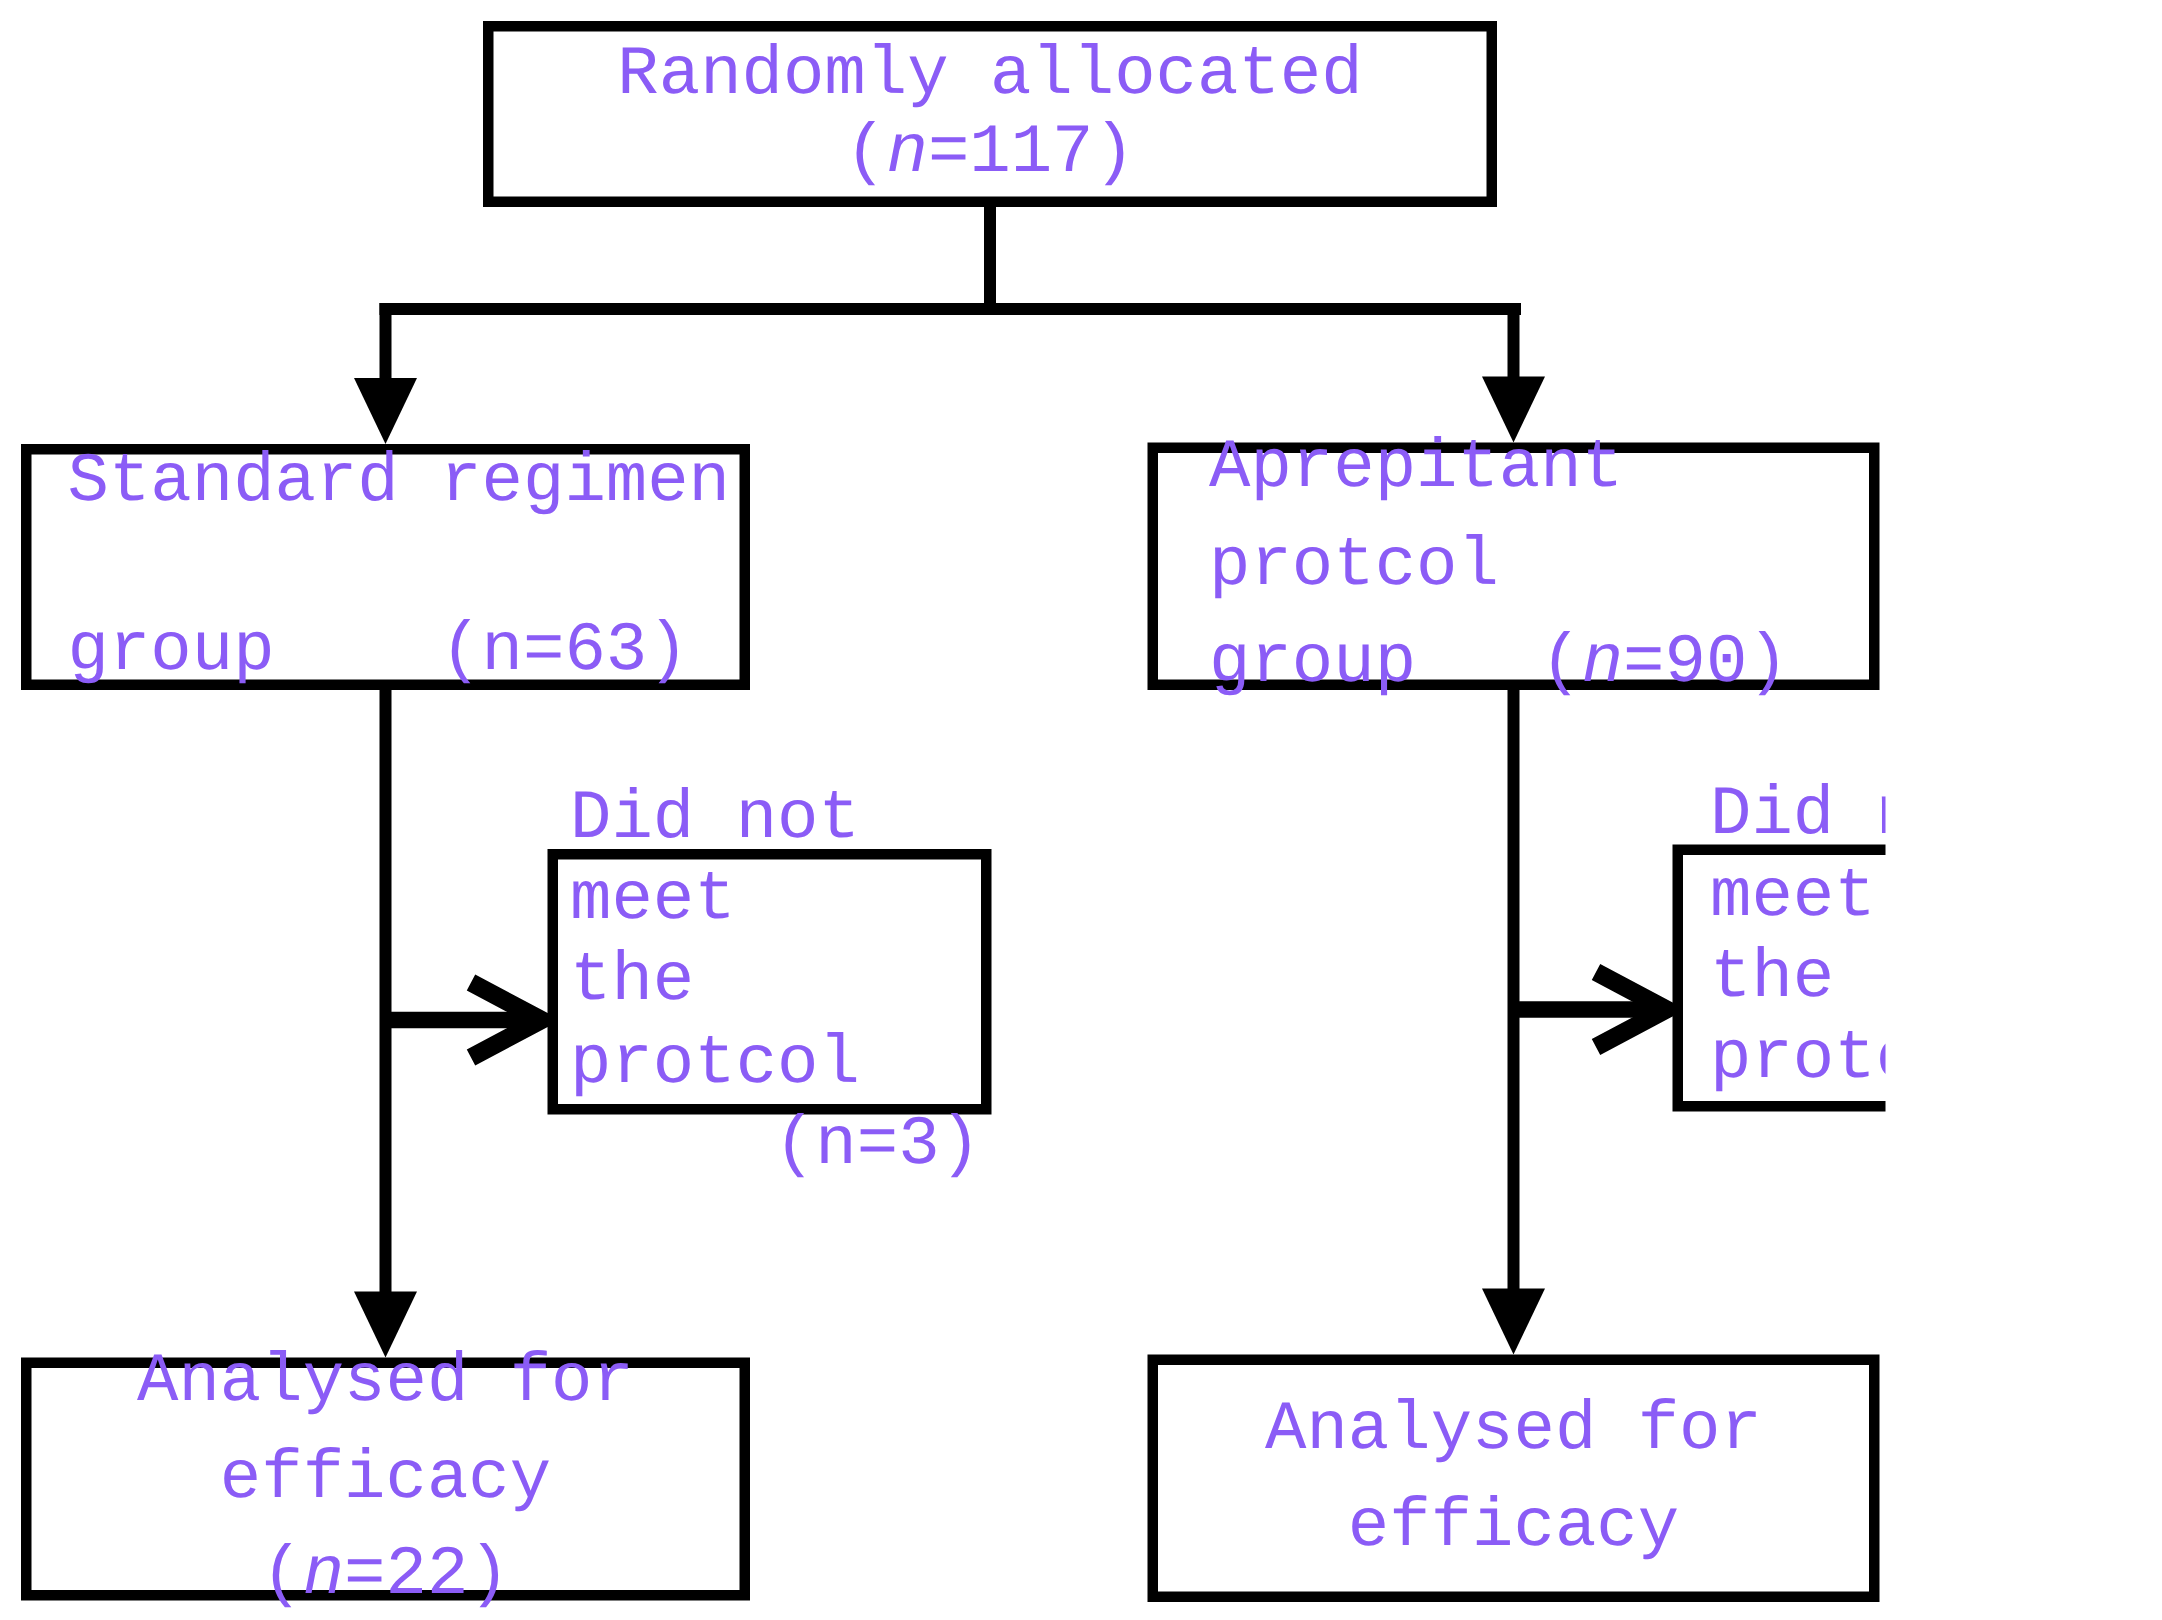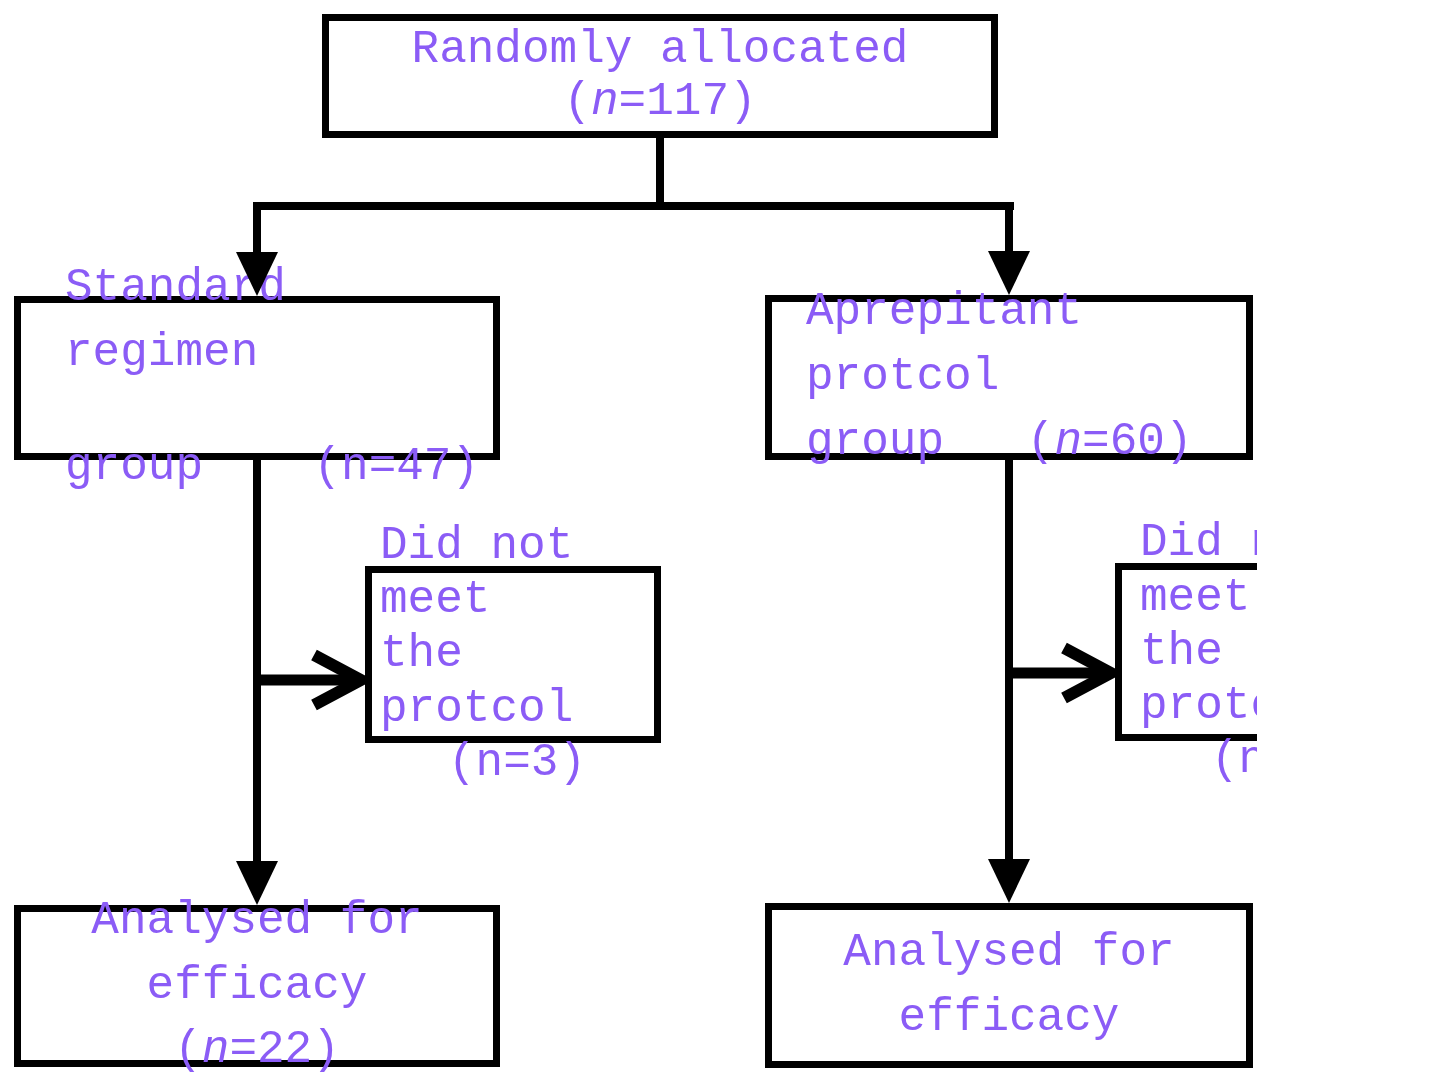--- a/index.html
+++ b/index.html
@@ -28,27 +28,27 @@
   .tri-down{
     position:absolute;width:0;height:0;
     border-left:21px solid transparent;
     border-right:21px solid transparent;
     border-top:44px solid #000;
   }
   .harrow{position:absolute;}
 
   
   #b-alloc{left:322px;top:14px;width:676px;height:124px;}
-  #b-std  {left:14px; top:296px;width:486px;height:164px;padding-left:44px;line-height:1.42;gap:48px;}
+  #b-std  {left:14px; top:296px;width:486px;height:164px;padding-left:24px;line-height:1.42;gap:48px;}
   #b-apr  {left:765px;top:295px;width:488px;height:165px;padding-left:34px;line-height:1.42;}
   #b-dnm-l{left:365px;top:566px;width:296px;height:177px;padding-left:8px; line-height:1.18;}
   #b-dnm-r{left:1115px;top:563px;width:312px;height:178px;padding-left:18px;line-height:1.18;}
   #b-ana-l{left:14px; top:905px;width:486px;height:162px;line-height:1.4;}
   #b-ana-r{left:765px;top:903px;width:488px;height:165px;line-height:1.4;}
-  .center3{text-align:center;}
+  .center3{text-align:right;}
 
   
   #c-top-v   {left:656px;top:138px;width:8px;height:72px;}
   #c-branch-h{left:253px;top:202px;width:761px;height:8px;}
   #c-left-drop {left:253px;top:202px;width:8px;height:56px;}
   #c-right-drop{left:1005px;top:202px;width:8px;height:56px;}
   #t-left-top {left:236px;top:252px;}
   #t-right-top{left:988px;top:251px;}
   #c-left-long {left:253px;top:460px;width:8px;height:403px;}
   #c-right-long{left:1005px;top:460px;width:8px;height:401px;}
@@ -61,26 +61,26 @@
 <body>
 
 <div class="canvas">
 
   <div class="box center" id="b-alloc">
     <div class="line"><span>Randomly allocated (</span><span class="it">n</span><span>=117)</span></div>
   </div>
 
   <div class="box" id="b-std">
     <div class="line">Standard regimen</div>
-    <div class="line">group    (n=47)</div>
+    <div class="line">group    (n=63)</div>
   </div>
 
   <div class="box" id="b-apr">
     <div class="line">Aprepitant protcol</div>
-    <div class="line"><span>group   (</span><span class="it">n</span><span>=60)</span></div>
+    <div class="line"><span>group   (</span><span class="it">n</span><span>=90)</span></div>
   </div>
 
   <div class="box" id="b-dnm-l">
     <div class="line">Did not meet</div>
     <div class="line">the protcol</div>
     <div class="line center3">(n=3)</div>
   </div>
 
   <div class="box" id="b-dnm-r">
     <div class="line">Did not meet</div>

